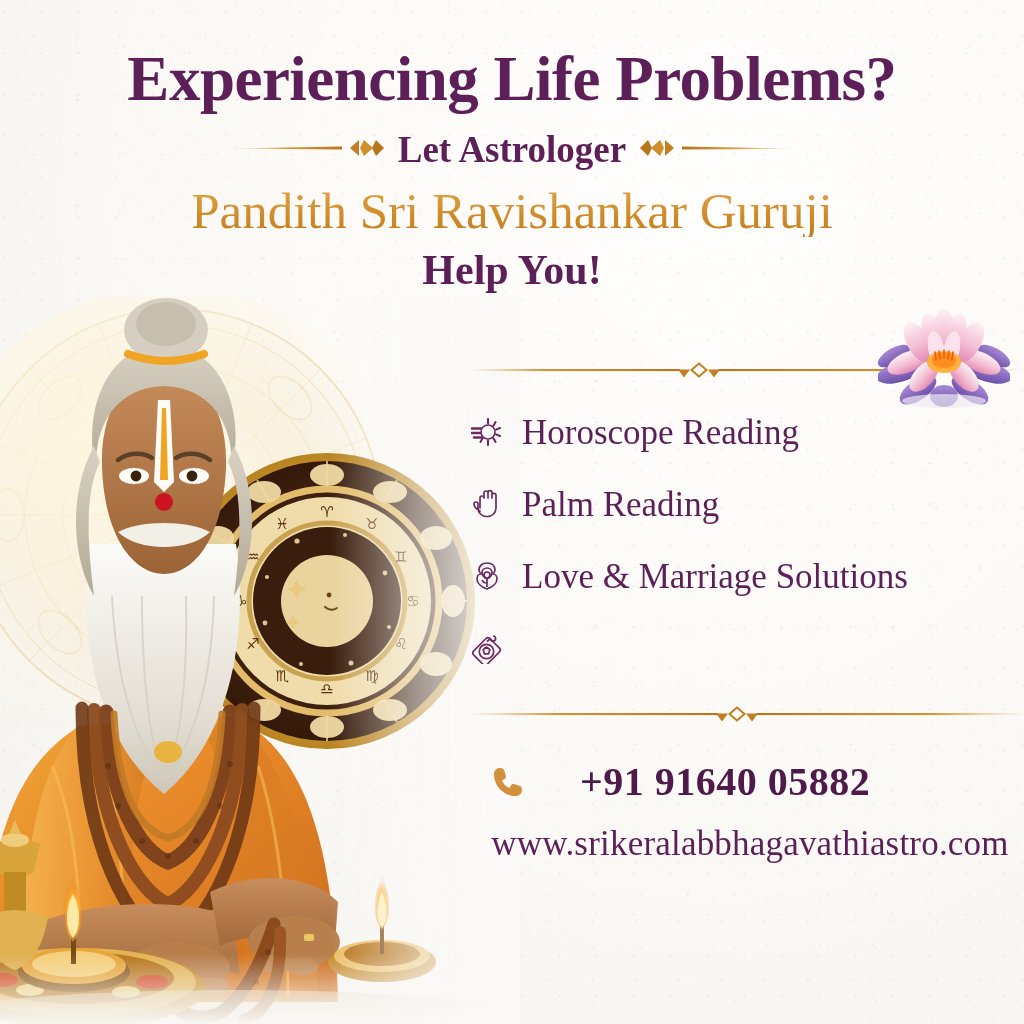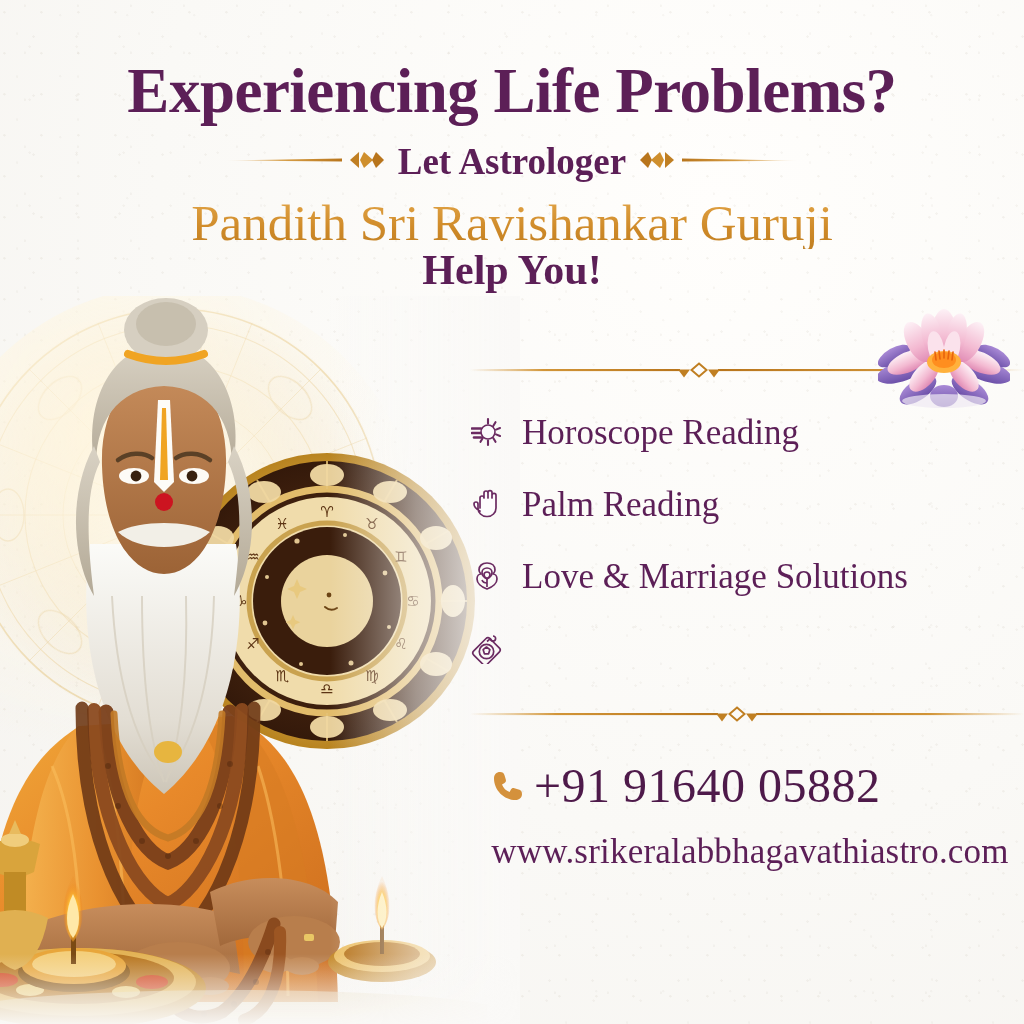--- a/index.html
+++ b/index.html
@@ -21,21 +21,21 @@
       radial-gradient(circle at 47% 12%, rgba(190,180,165,.22) 0 1px, transparent 1.4px),
       radial-gradient(circle at 78% 62%, rgba(190,180,165,.26) 0 1px, transparent 1.4px),
       radial-gradient(circle at 28% 78%, rgba(190,180,165,.20) 0 1px, transparent 1.4px),
       radial-gradient(circle at 63% 88%, rgba(190,180,165,.24) 0 1px, transparent 1.4px),
       radial-gradient(circle at 90% 25%, rgba(190,180,165,.18) 0 1px, transparent 1.4px);
     background-size:37px 41px, 53px 47px, 43px 59px, 61px 43px, 47px 53px, 67px 61px;
   }
 
   
   .headline{
-    position:absolute;left:0;right:0;top:60px;text-align:center;z-index:30;
+    position:absolute;left:0;right:0;top:48px;text-align:center;z-index:30;
   }
   .h1{
     font-size:63px;line-height:1.0;font-weight:bold;color:#5c1f57;
     letter-spacing:-.5px;
     text-shadow:0 1px 0 rgba(255,255,255,.6);
   }
   .sub-row{
     margin-top:20px;display:flex;align-items:center;justify-content:center;gap:14px;
   }
   .h2{
@@ -43,21 +43,21 @@
   }
   
   .orn{display:block;}
   .h3{
     margin-top:18px;font-size:51px;font-weight:normal;line-height:1;
     color:#d4912f;
     background:linear-gradient(180deg,#e2a548 0%,#cf8a28 60%,#c07f22 100%);
     -webkit-background-clip:text;background-clip:text;color:transparent;
   }
   .h4{
-    font-size:42px;font-weight:bold;color:#5c1f57;line-height:1;
+    margin-top:12px;font-size:42px;font-weight:bold;color:#5c1f57;line-height:1;
   }
 
   
   .right-col{
     position:absolute;left:470px;top:356px;width:554px;z-index:30;
   }
   .divider{position:relative;height:28px;}
   .divider svg{position:absolute;left:0;top:0;}
   .lotus-wrap{
     position:absolute;right:14px;top:-50px;width:132px;height:104px;
@@ -74,21 +74,21 @@
     font-size:35px;color:#5c1f57;line-height:1;white-space:nowrap;
   }
 
   .divider2{position:relative;height:28px;margin-top:16px;}
 
   .phone-row{
     display:flex;align-items:center;gap:6px;margin-top:34px;padding-left:18px;
   }
   .phone-ico{width:40px;height:40px;flex:0 0 40px;}
   .phone-num{
-    font-size:48px;font-weight:normal;color:#4e1a4a;letter-spacing:.5px;line-height:1;
+    font-size:40px;font-weight:bold;color:#4e1a4a;letter-spacing:.5px;line-height:1;margin-left:46px;
   }
   .website{
     margin-top:22px;text-align:center;font-size:35px;color:#5c1f57;letter-spacing:.2px;
     padding-left:6px;
   }
 
   
   .art{position:absolute;left:-18px;top:296px;width:505px;height:728px;z-index:10;}
   .art svg{display:block;}
   .mandala{position:absolute;left:-40px;top:300px;width:430px;height:430px;z-index:5;opacity:.55;}

